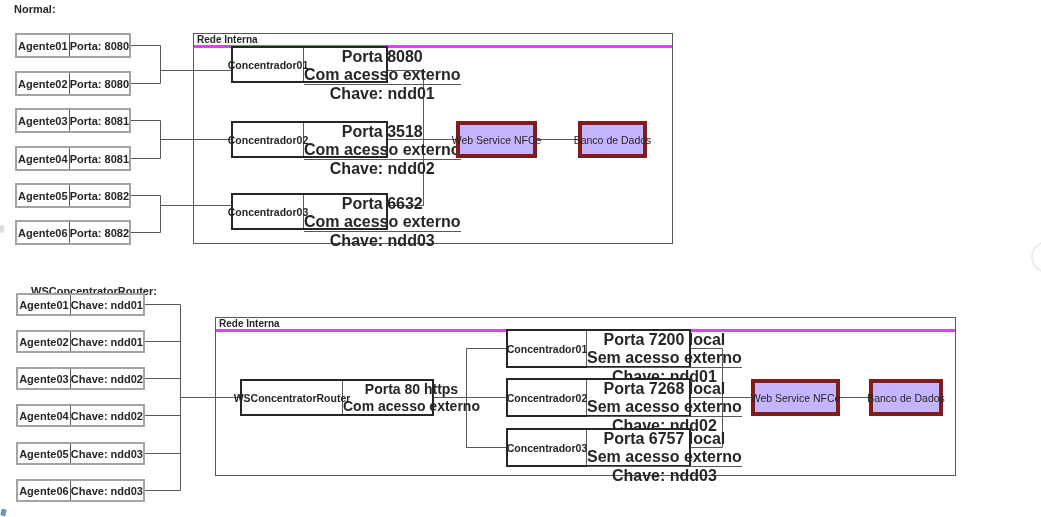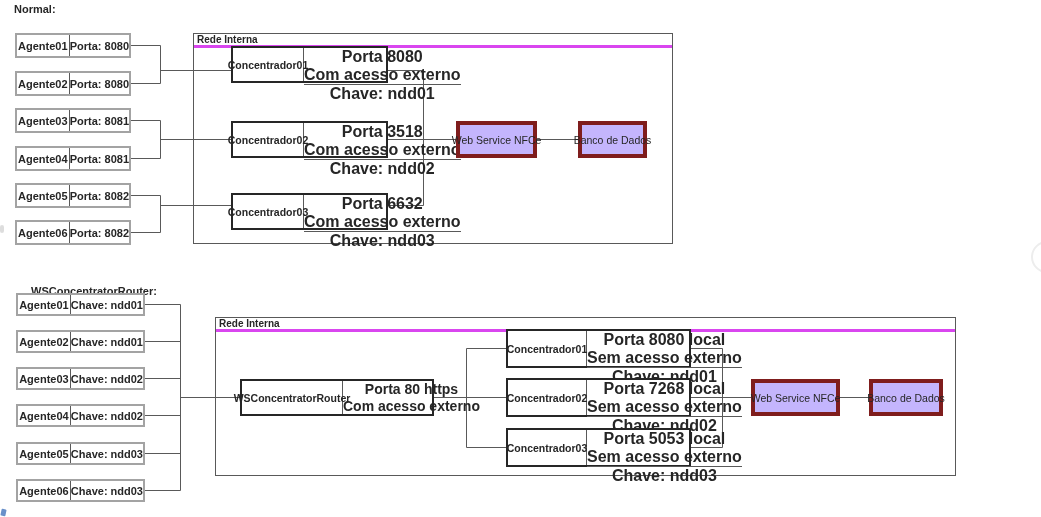--- a/index.html
+++ b/index.html
@@ -163,37 +163,37 @@
       <div class="cname">WSConcentratorRouter</div>
       <div class="ccol">
         <div class="crow">Porta 80 https</div>
         <div class="crow">Com acesso externo</div>
       </div>
     </div>
 
     <div class="cblock" style="top:329px;">
       <div class="cname">Concentrador01</div>
       <div class="ccol">
-        <div class="crow">Porta 8080 local</div>
+        <div class="crow">Porta 7200 local</div>
         <div class="crow">Sem acesso externo</div>
         <div class="crow chave">Chave: ndd01</div>
       </div>
     </div>
     <div class="cblock" style="top:378px;">
       <div class="cname">Concentrador02</div>
       <div class="ccol">
         <div class="crow">Porta 7268 local</div>
         <div class="crow">Sem acesso externo</div>
         <div class="crow chave">Chave: ndd02</div>
       </div>
     </div>
     <div class="cblock" style="top:428px;">
       <div class="cname">Concentrador03</div>
       <div class="ccol">
-        <div class="crow">Porta 5053 local</div>
+        <div class="crow">Porta 6757 local</div>
         <div class="crow">Sem acesso externo</div>
         <div class="crow chave">Chave: ndd03</div>
       </div>
     </div>
 
     <div class="sbox" style="left:751px;top:379px;width:89px;height:37px;">Web Service NFCe</div>
     <div class="sbox" style="left:869px;top:379px;width:74px;height:37px;">Banco de Dados</div>
   </div>
 
   <div class="edge-circle"></div>

